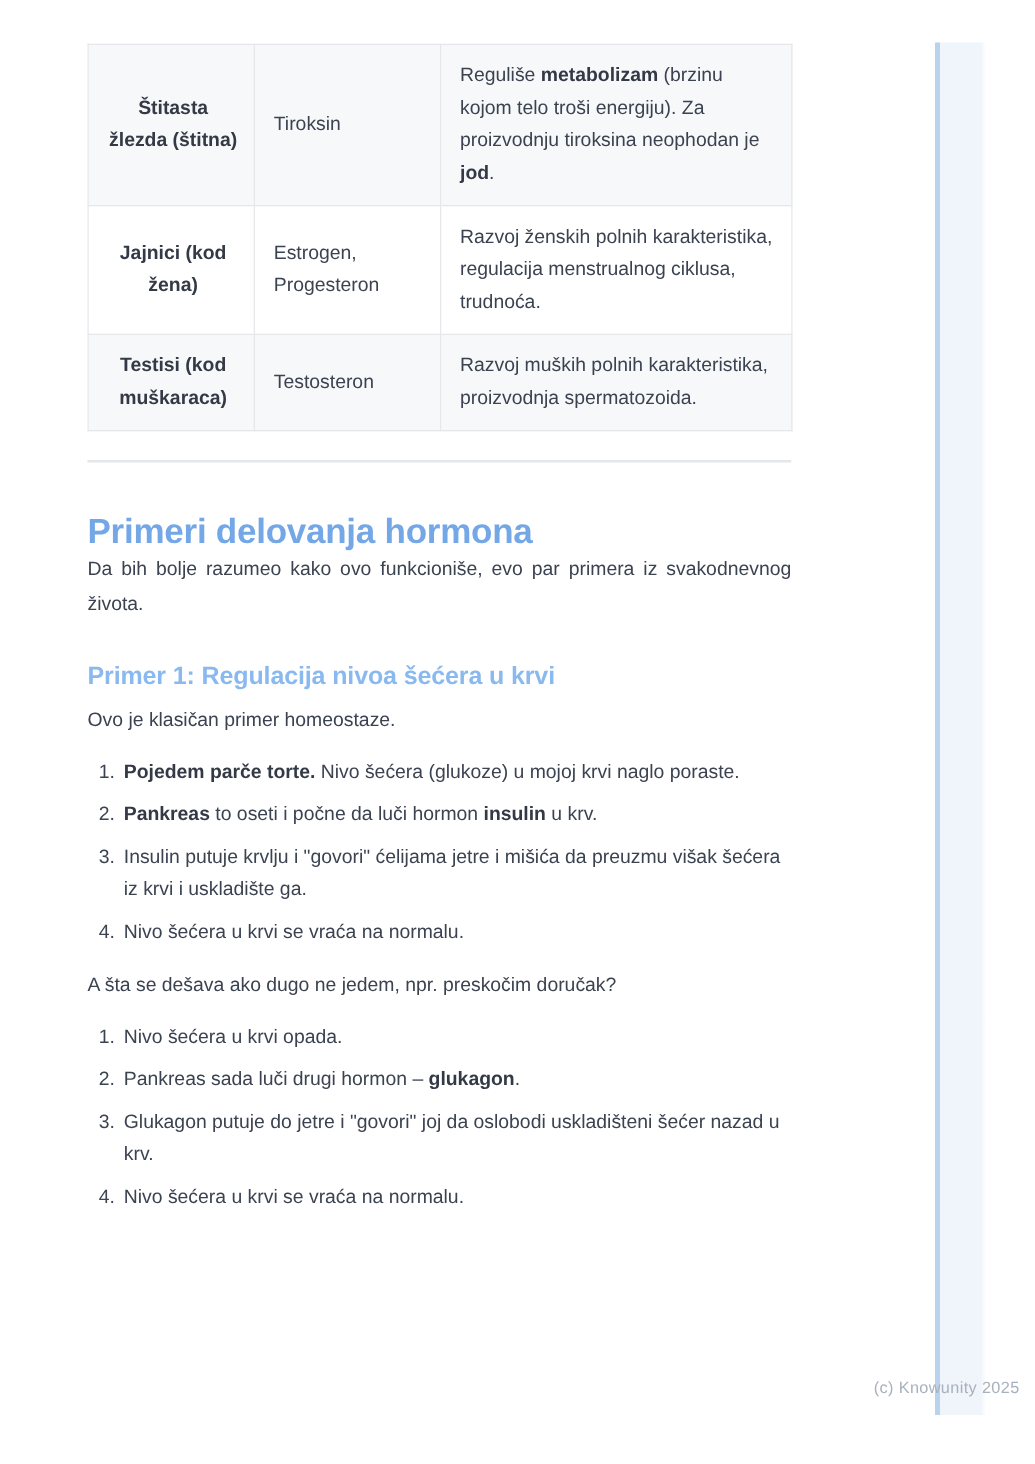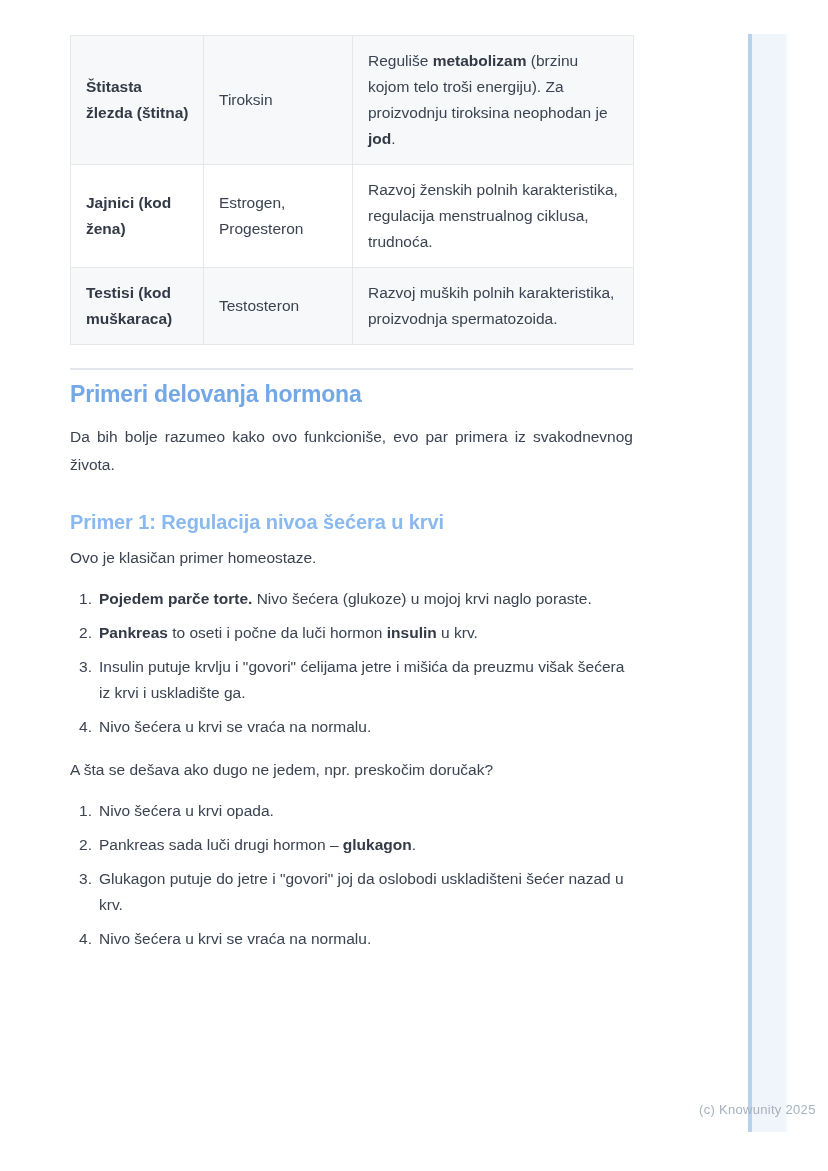--- a/index.html
+++ b/index.html
@@ -21,30 +21,30 @@
   table.hormone-table td{
     border:1px solid var(--table-border);
     vertical-align:middle;
     font-size:15.5px; line-height:26px;
     padding:12px 12px 12px 15px;
   }
   table.hormone-table col.w1{width:133px;}
   table.hormone-table col.w2{width:149px;}
   table.hormone-table col.w3{width:281px;}
   table.hormone-table tr:nth-child(odd) td{background:var(--table-stripe);}
-  td.c1{font-weight:700; color:var(--bold-text);}
+  td.c1{font-weight:700; color:var(--bold-text);text-align:center;}
   td.c3 strong, .li-text strong{font-weight:700; color:var(--bold-text);margin-top:32px;}
 
   .divider{height:2px; background:var(--divider); margin-top:23px; border:none;}
 
   h2.section-h{
-    margin-top:9px; color:var(--heading2);
-    font-size:23px; line-height:30px; font-weight:700; letter-spacing:-0.2px;
+    margin-top:40px; color:var(--heading2);
+    font-size:28px; line-height:30px; font-weight:700; letter-spacing:-0.2px;
   }
-  p.body-p{font-size:15.5px; line-height:28px; margin-top:14px;}
+  p.body-p{font-size:15.5px; line-height:28px; margin-top:2px;}
   p.justified{text-align:justify;}
   h3.sub-h{
     margin-top:30px; color:var(--heading3);
     font-size:20px; line-height:26px; font-weight:700; letter-spacing:-0.1px;
   }
   p.plain{margin-top:9px;}
   p.question{margin-top:16px;}
 
   ol.steps{margin-top:14px; list-style:none;}
   ol.steps li{display:flex; align-items:flex-start; margin-bottom:8px; font-size:15.5px; line-height:26px;}

